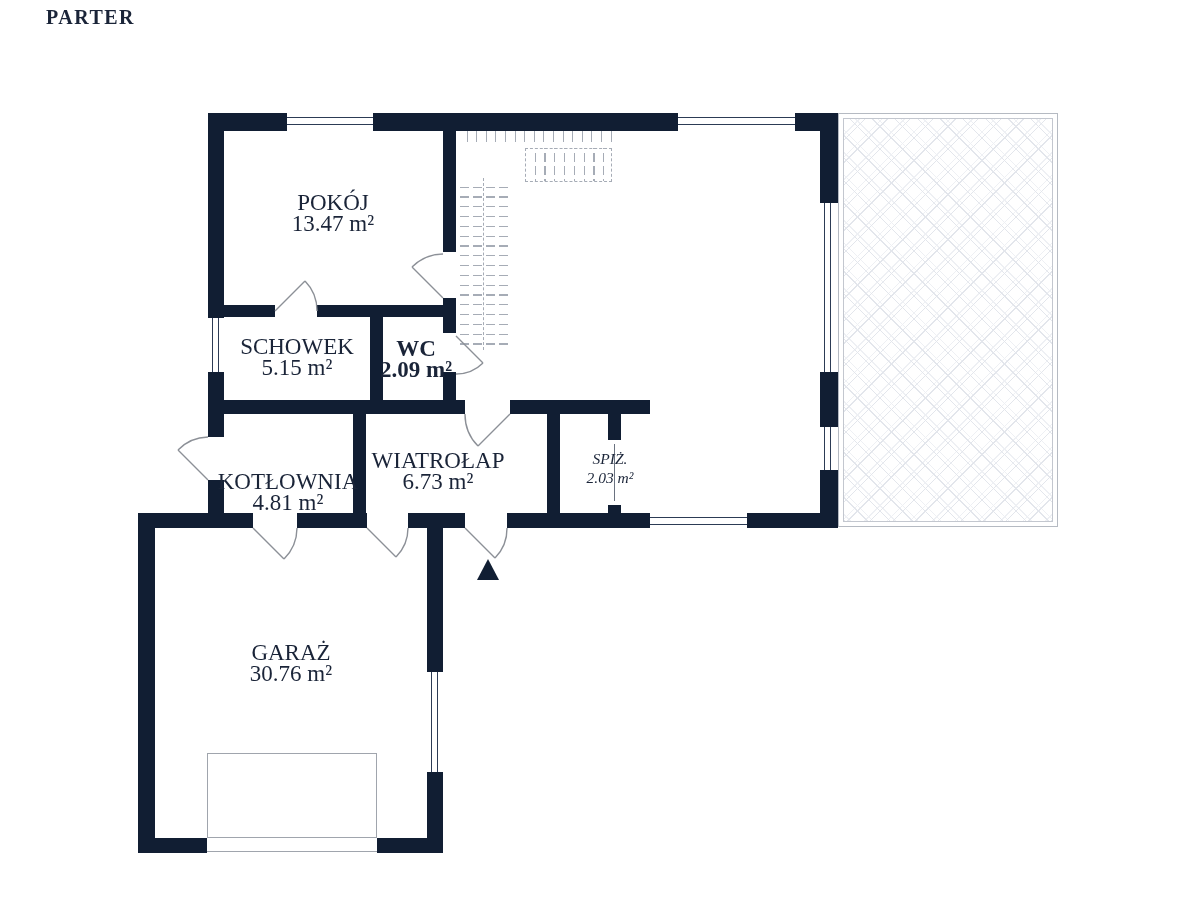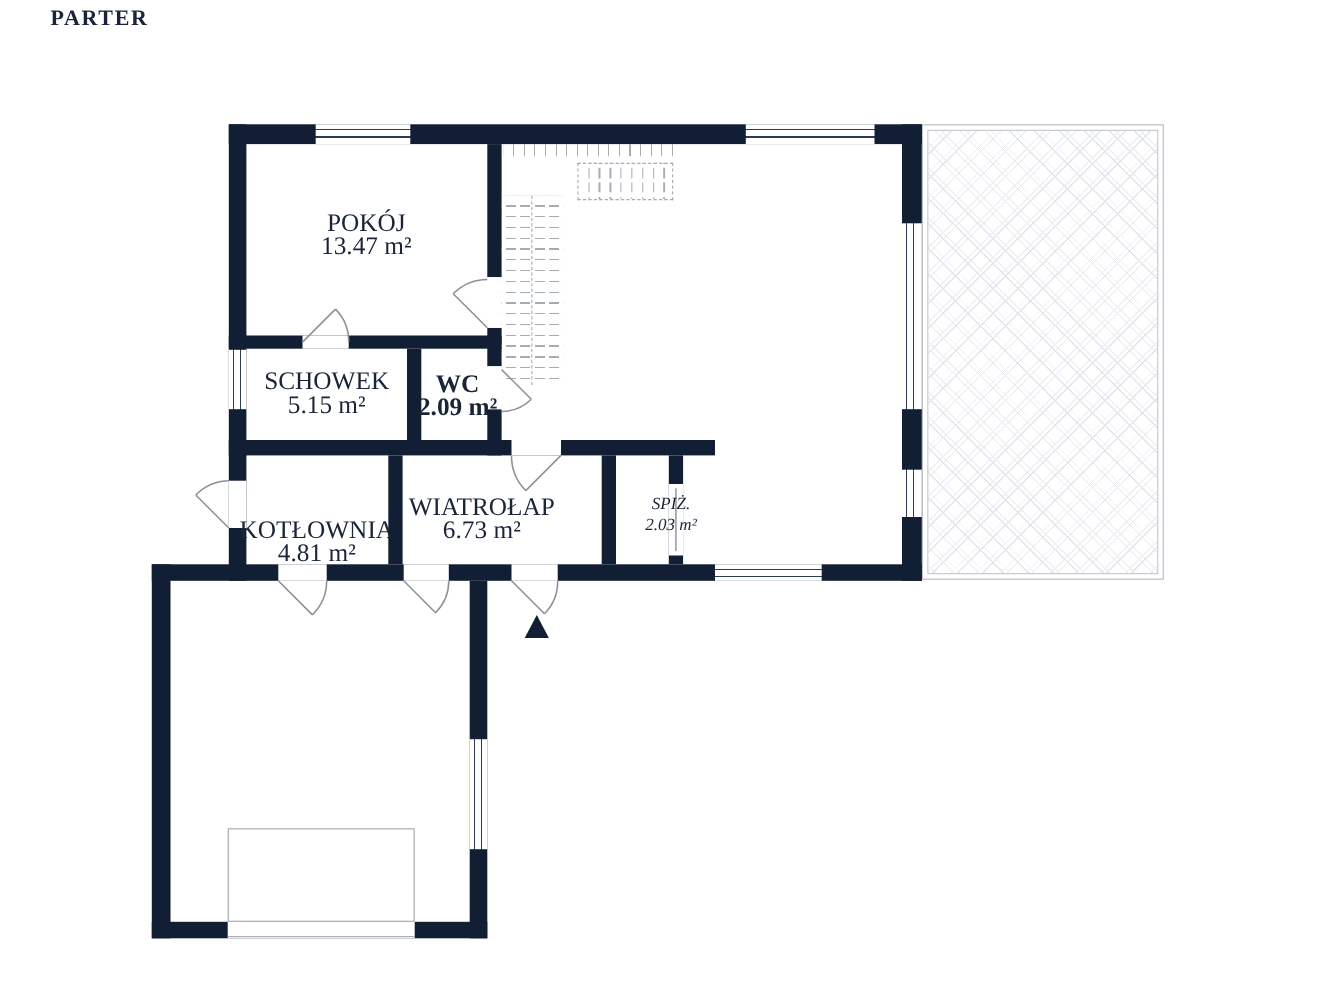--- a/index.html
+++ b/index.html
@@ -127,14 +127,18 @@
     <span>4.81 m²</span>
   </div>
   <div class="room-label" style="left:366px;top:450px;width:144px;">
     <span>WIATROŁAP</span>
     <span>6.73 m²</span>
   </div>
   <div class="room-label small" style="left:570px;top:449px;width:80px;font-style:italic;">
     <span>SPIŻ.</span>
     <span>2.03 m²</span>
   </div>
+  <div class="room-label" style="left:191px;top:642px;width:200px;">
+    <span>GARAŻ</span>
+    <span>30.76 m²</span>
+  </div>
 
 </div>
 
 </body></html>

